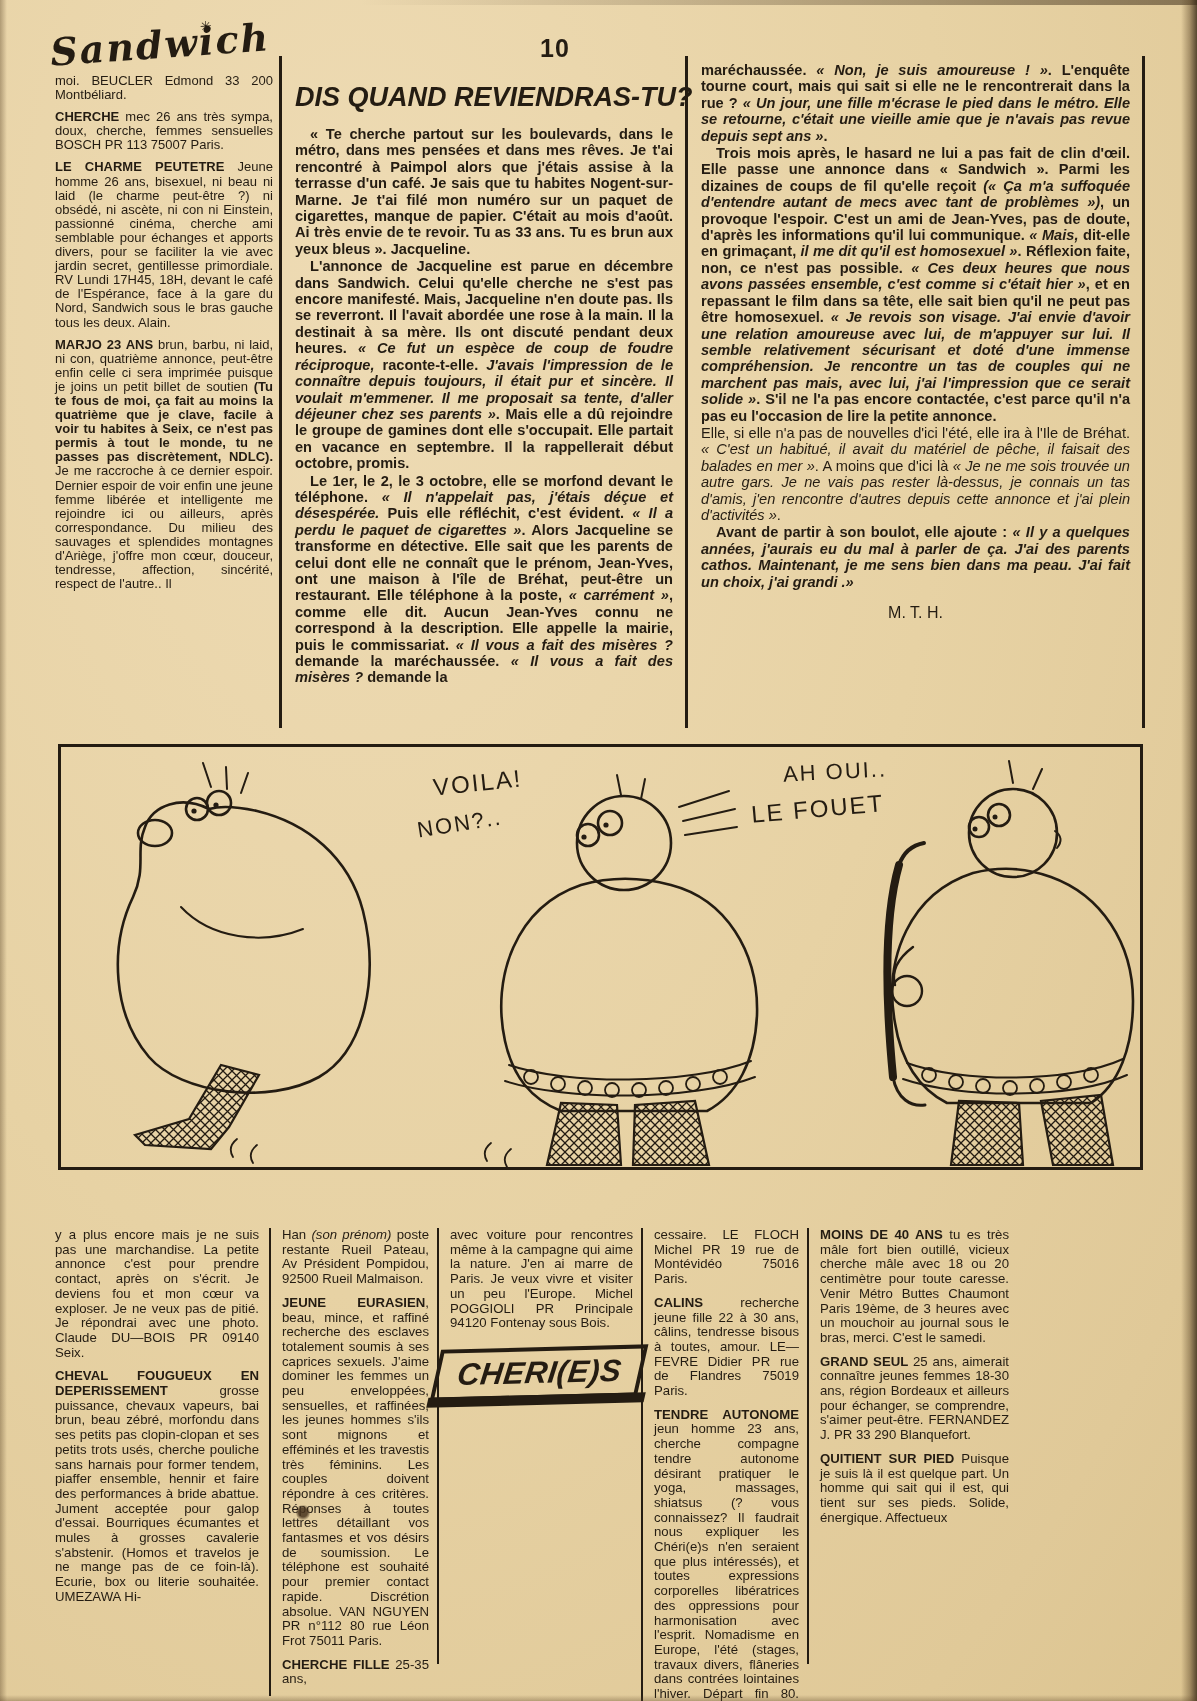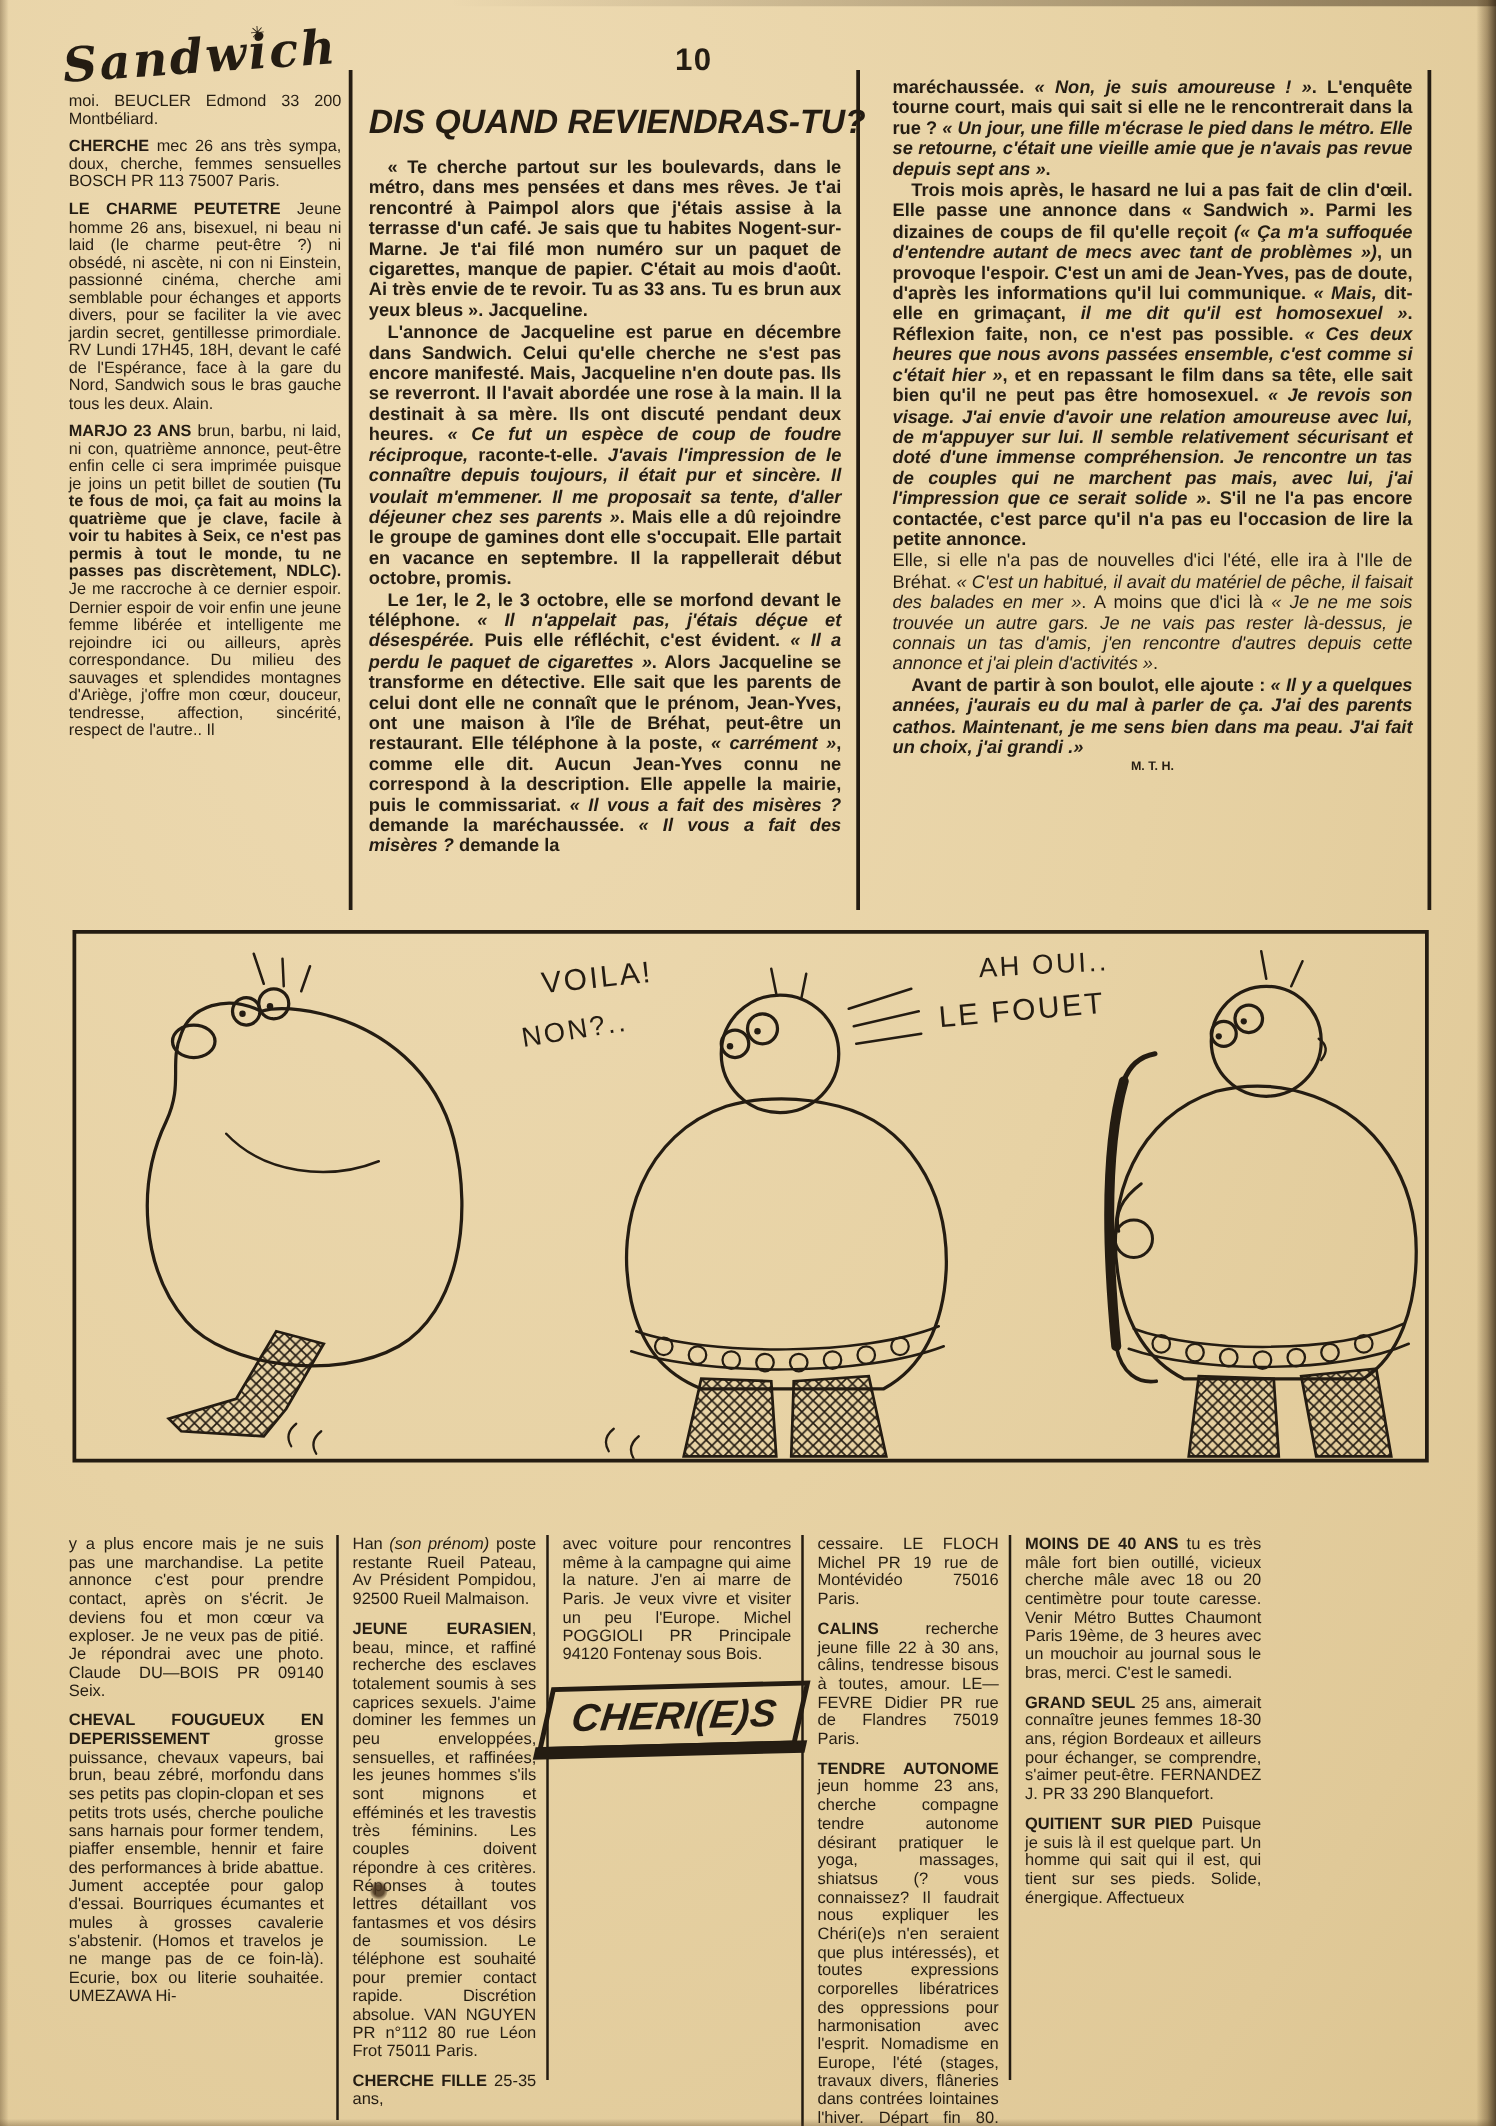--- a/index.html
+++ b/index.html
@@ -18,27 +18,27 @@
 
   
   .leftcol{position:absolute;left:55px;top:74px;width:218px;font-size:13px;line-height:14.1px;
            text-align:justify;}
   .leftcol p{margin:0 0 8px 0;}
 
   
   .articlebox{position:absolute;left:279px;top:56px;width:866px;height:672px;display:flex;}
   .acol{box-sizing:border-box;}
   .acol1{width:406px;border-left:3px solid #241c12;padding:26px 12px 0 13px;}
-  .acol2{width:460px;border-left:3px solid #241c12;border-right:3px solid #241c12;padding:6px 12px 0 26px;}
+  .acol2{width:460px;border-left:3px solid #241c12;border-right:3px solid #241c12;padding:6px 12px 0 13px;}
   .atitle{font-size:27px;font-weight:700;font-style:italic;margin:0 0 13px 0;white-space:nowrap;}
   .apara{font-size:14.6px;line-height:16.4px;font-weight:700;text-align:justify;margin:0;text-indent:15px;}
   .apara + .apara{margin-top:1px;}
   .noind{text-indent:0;}
   .light{font-weight:400;}
-  .sig{text-align:center;font-weight:700;font-size:10px;margin-top:2px;}
+  .sig{text-align:center;font-weight:400;font-size:16px;margin-top:14px;}
 
   
   .comicbox{position:absolute;left:58px;top:744px;width:1085px;height:426px;
             border:3px solid #241c12;box-sizing:border-box;}
   .comicbox svg{position:absolute;left:0;top:0;width:100%;height:100%;}
   .bub{position:absolute;font-size:22px;letter-spacing:2px;color:#241c12;}
   .bub1{left:372px;top:22px;transform:rotate(-6deg);font-size:24px;}
   .bub2{left:356px;top:64px;transform:rotate(-9deg);}
   .bub3{left:722px;top:12px;transform:rotate(-3deg);}
   .bub4{left:690px;top:48px;transform:rotate(-5deg);font-size:24px;}

